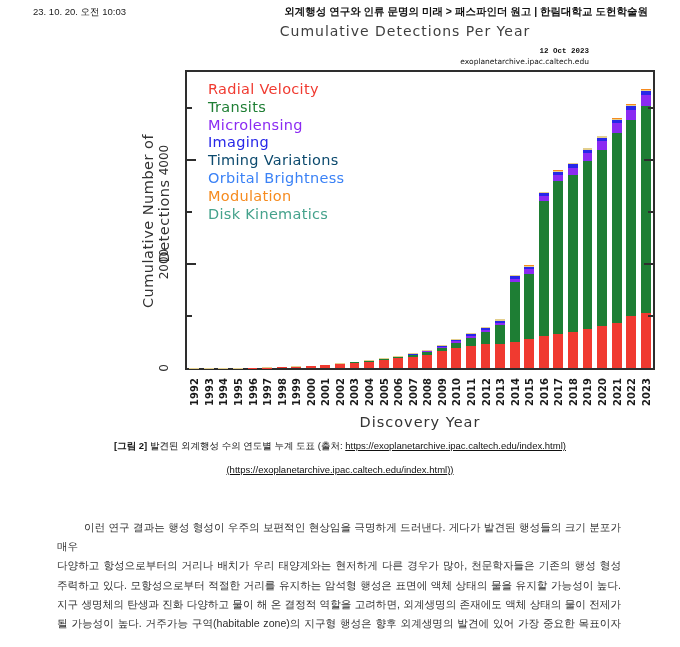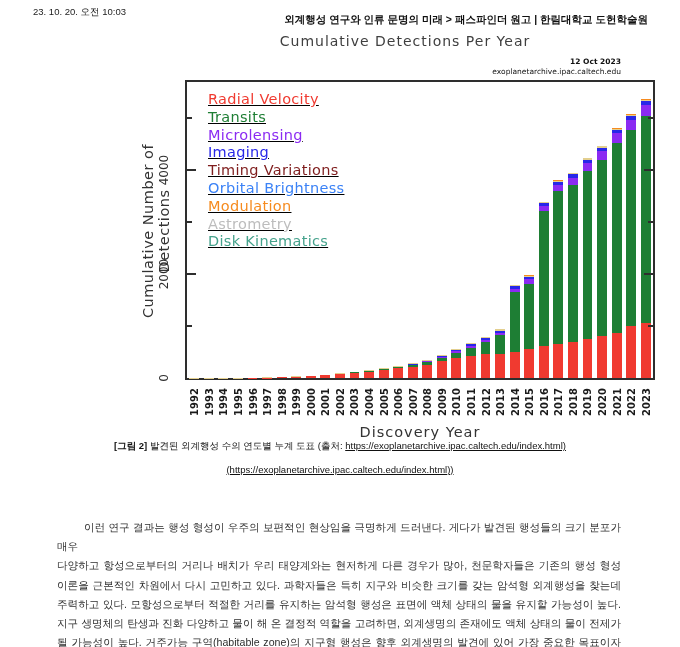--- a/index.html
+++ b/index.html
@@ -2,33 +2,33 @@
 <html><head>
 <meta charset="utf-8">
 <style>
   html,body{margin:0;padding:0;}
   body{
     width:680px;height:647px;position:relative;background:#ffffff;
     font-family:"Liberation Sans","DejaVu Sans",sans-serif;overflow:hidden;
   }
   
   .hdr-ts{position:absolute;left:33px;top:6px;font-size:9.5px;color:#1c1c1c;}
-  .hdr-bc{position:absolute;right:32px;top:5px;font-size:10.5px;font-weight:700;color:#111;margin-top:8px;}
+  .hdr-bc{position:absolute;right:32px;top:5px;font-size:10.5px;font-weight:700;color:#111;}
   
-  .chart-area{position:absolute;left:0;top:12px;width:624px;height:440px;font-family:"DejaVu Sans",sans-serif;padding-left:32px;}
+  .chart-area{position:absolute;left:0;top:2px;width:624px;height:440px;font-family:"DejaVu Sans",sans-serif;}
   .c-title{position:absolute;left:255px;top:21px;width:300px;text-align:center;
            font-size:14px;letter-spacing:1px;color:#3f3f3f;white-space:nowrap;}
-  .c-date{position:absolute;right:35px;top:45px;font-size:7.5px;font-weight:700;color:#111;}
+  .c-date{position:absolute;right:35px;top:45px;font-size:7.5px;font-weight:700;color:#111;font-family:Liberation Mono, monospace;}
   .c-url{position:absolute;right:35px;top:55px;font-size:7.5px;font-weight:400;color:#111;}
   .plot{position:absolute;left:185px;top:68px;width:470px;height:300px;
         border:2px solid #2e2e2e;box-sizing:border-box;background:#fff;}
   .bars{position:absolute;left:0;top:0;right:0;bottom:0;display:flex;align-items:flex-end;}
   .bar-slot{flex:1 1 0;height:100%;display:flex;flex-direction:column-reverse;align-items:center;justify-content:flex-start;}
   .bar-seg{width:68%;}
-  .legend{position:absolute;left:21px;top:9px;text-decoration:underline;}
+  .legend{position:absolute;left:21px;top:9px;}
   .legend-line{font-size:14.5px;font-weight:500;letter-spacing:0.3px;line-height:17.8px;white-space:nowrap;}
   .ytick{position:absolute;height:2px;background:#2e2e2e;}
   .ylab-num{position:absolute;width:40px;height:14px;text-align:center;font-size:12px;color:#2e2e2e;
             transform:rotate(-90deg);line-height:14px;}
   .ylabel{position:absolute;left:18px;top:211px;width:260px;height:16px;text-align:center;
           font-size:14.5px;color:#333;transform:rotate(-90deg);letter-spacing:0.5px;}
   .xlabels{position:absolute;left:187px;top:371px;width:466px;height:38px;display:flex;}
   .xlab-cell{flex:1 1 0;position:relative;}
   .xlab-cell span{position:absolute;left:50%;top:50%;transform:translate(-50%,-50%) rotate(-90deg);
                   font-size:10px;font-weight:700;color:#1a1a1a;white-space:nowrap;}
@@ -280,24 +280,23 @@
           <div class="bar-seg" style="height: 0.467368px; background: rgb(246, 139, 31);"></div>
           <div class="bar-seg" style="height: 0.155789px; background: rgb(189, 189, 189);"></div>
           <div class="bar-seg" style="height: 0.0519298px; background: rgb(69, 162, 140);"></div>
         </div>
       </div>
     <div class="legend" id="legend">
         <div class="legend-line" style="color: rgb(240, 58, 48);">Radial Velocity</div>
         <div class="legend-line" style="color: rgb(30, 126, 52);">Transits</div>
         <div class="legend-line" style="color: rgb(139, 42, 242);">Microlensing</div>
         <div class="legend-line" style="color: rgb(39, 39, 232);">Imaging</div>
-        <div class="legend-line" style="color: #7f1d1d;">Timing Variations</div>
+        <div class="legend-line" style="color: #0c4a6e;">Timing Variations</div>
         <div class="legend-line" style="color: #3b82f6;">Orbital Brightness</div>
         <div class="legend-line" style="color: rgb(246, 139, 31);">Modulation</div>
-        <div class="legend-line" style="color: rgb(189, 189, 189);">Astrometry</div>
         <div class="legend-line" style="color: rgb(69, 162, 140);">Disk Kinematics</div>
       </div>
   <div class="ytick" style="width: 9px; left: 0px; top: 191.14px;"></div>
       <div class="ytick" style="width: 9px; right: 0px; top: 191.14px;"></div>
       <div class="ytick" style="width: 9px; left: 0px; top: 87.2807px;"></div>
       <div class="ytick" style="width: 9px; right: 0px; top: 87.2807px;"></div>
       <div class="ytick" style="width: 5px; left: 0px; top: 243.07px;"></div>
       <div class="ytick" style="width: 5px; right: 0px; top: 243.07px;"></div>
       <div class="ytick" style="width: 5px; left: 0px; top: 139.211px;"></div>
       <div class="ytick" style="width: 5px; right: 0px; top: 139.211px;"></div>
@@ -414,17 +413,16 @@
     <b>[그림 2]</b><span> 발견된 외계행성 수의 연도별 누계 도표 (출처: </span><a href="#">https://exoplanetarchive.ipac.caltech.edu/index.html)</a>
   </div>
   <div class="cap-line">
     <a href="#">(https://exoplanetarchive.ipac.caltech.edu/index.html))</a>
   </div>
 </div>
 
 <div class="para" id="para">
     <div class="pline first">이런 연구 결과는 행성 형성이 우주의 보편적인 현상임을 극명하게 드러낸다. 게다가 발견된 행성들의 크기 분포가 매우</div>
     <div class="pline">다양하고 항성으로부터의 거리나 배치가 우리 태양계와는 현저하게 다른 경우가 많아, 천문학자들은 기존의 행성 형성</div>
-    <div class="pline">이론을 근본적인 차원에서 다시 고민하고 있다. 과학자들은 특히 지구와 비슷한 크기를 갖는 암석형 외계행성을 찾는데</div>
     <div class="pline">주력하고 있다. 모항성으로부터 적절한 거리를 유지하는 암석형 행성은 표면에 액체 상태의 물을 유지할 가능성이 높다.</div>
     <div class="pline">지구 생명체의 탄생과 진화 다양하고 물이 해 온 결정적 역할을 고려하면, 외계생명의 존재에도 액체 상태의 물이 전제가</div>
     <div class="pline">될 가능성이 높다. 거주가능 구역(habitable zone)의 지구형 행성은 향후 외계생명의 발견에 있어 가장 중요한 목표이자</div>
   </div>
 
 </body></html>

